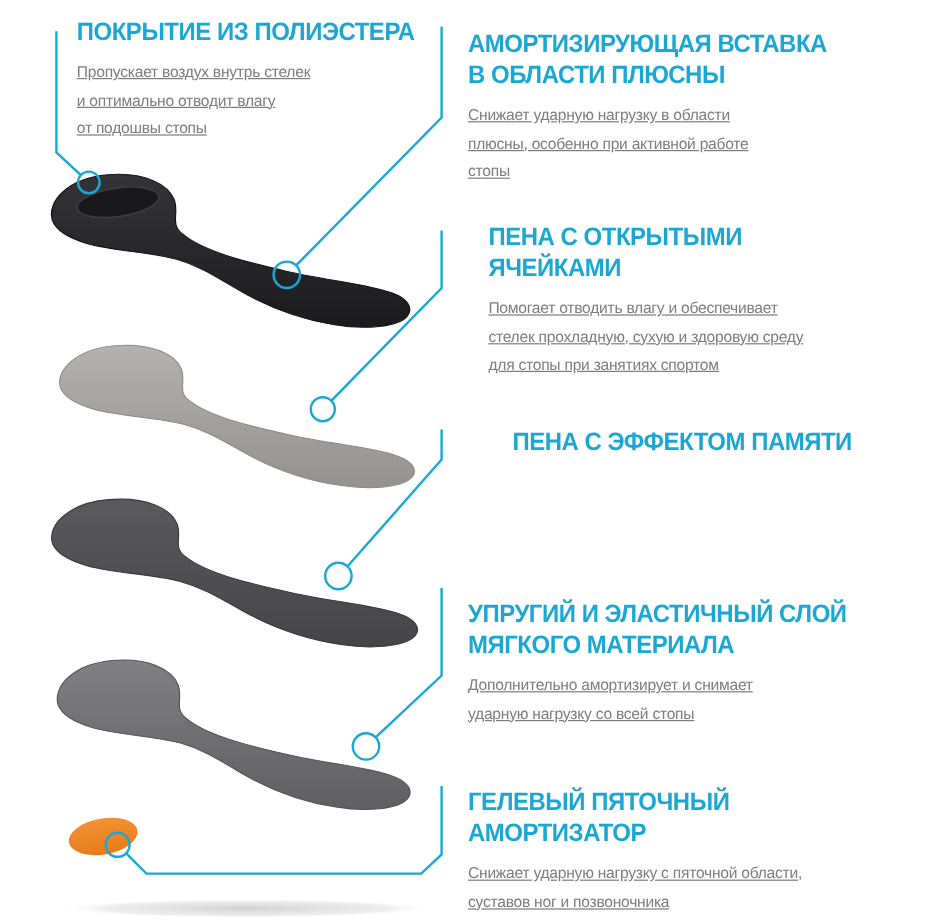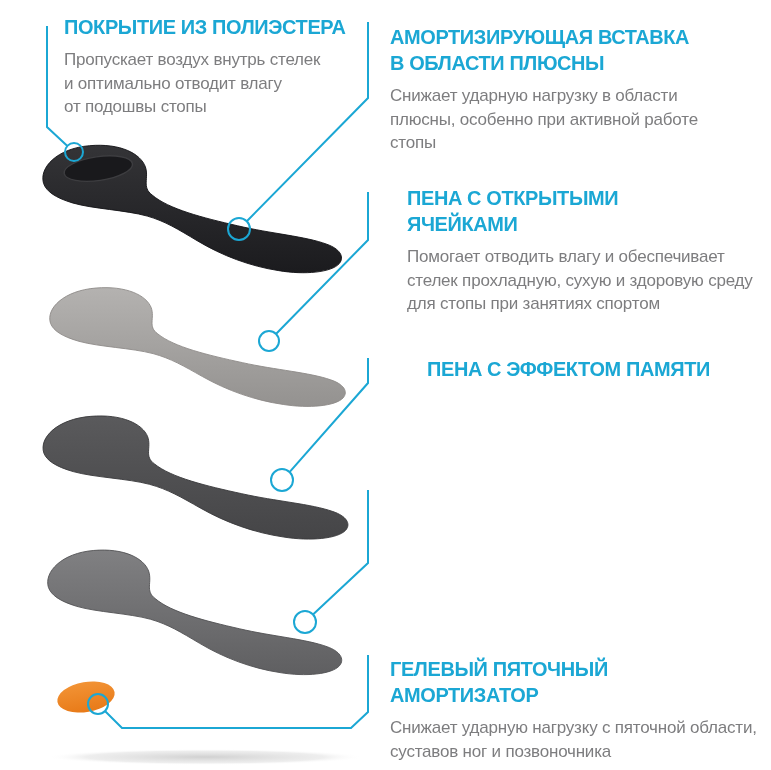--- a/index.html
+++ b/index.html
@@ -26,24 +26,25 @@
     line-height:26px;
     font-weight:700;
     letter-spacing:-0.4px;
     white-space:pre-line;
     transform:scaleX(0.95);
     transform-origin:left top;
   }
   .block p{
     margin:8px 0 0 0;
     color:var(--body_text);
-    font-size:17px;
+    font-size:13px;
     line-height:23.5px;
     letter-spacing:-0.2px;
     white-space:pre-line;
+    text-decoration:underline;
   }
   .b1{left:64px;top:14px;width:330px;}
   .b2{left:390px;top:24px;width:376px;}
   .b3{left:407px;top:185px;width:376px;}
   .b4{left:390px;top:356px;width:376px;margin-left:37px;}
   .b5{left:390px;top:499px;width:376px;}
   .b6{left:390px;top:656px;width:376px;}
 </style>
 </head>
 <body>
@@ -153,20 +154,26 @@
 ЯЧЕЙКАМИ</h3>
     <p>Помогает отводить влагу и обеспечивает
 стелек прохладную, сухую и здоровую среду
 для стопы при занятиях спортом</p>
   </div>
 
   <div class="block b4">
     <h3>ПЕНА С ЭФФЕКТОМ ПАМЯТИ</h3>
   </div>
 
+  <div class="block b5">
+    <h3>УПРУГИЙ И ЭЛАСТИЧНЫЙ СЛОЙ
+МЯГКОГО МАТЕРИАЛА</h3>
+    <p>Дополнительно амортизирует и снимает
+ударную нагрузку со всей стопы</p>
+  </div>
 
   <div class="block b6">
     <h3>ГЕЛЕВЫЙ ПЯТОЧНЫЙ
 АМОРТИЗАТОР</h3>
     <p>Снижает ударную нагрузку с пяточной области,
 суставов ног и позвоночника</p>
   </div>
 
 </div>
 

